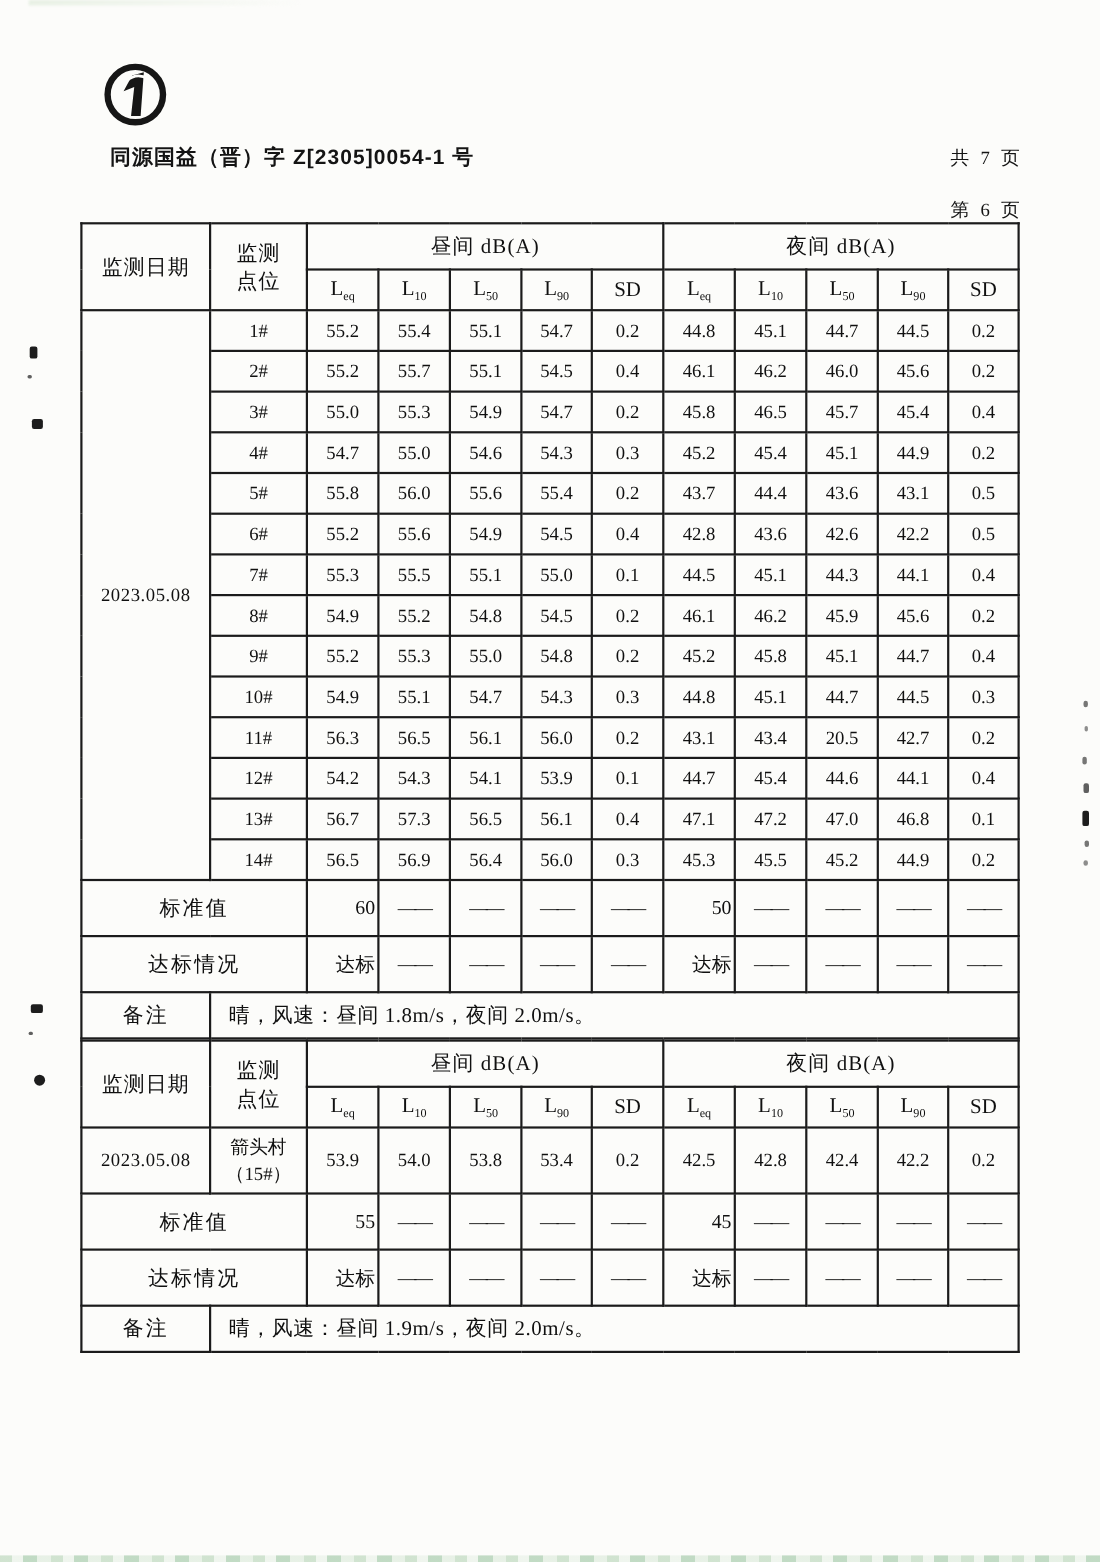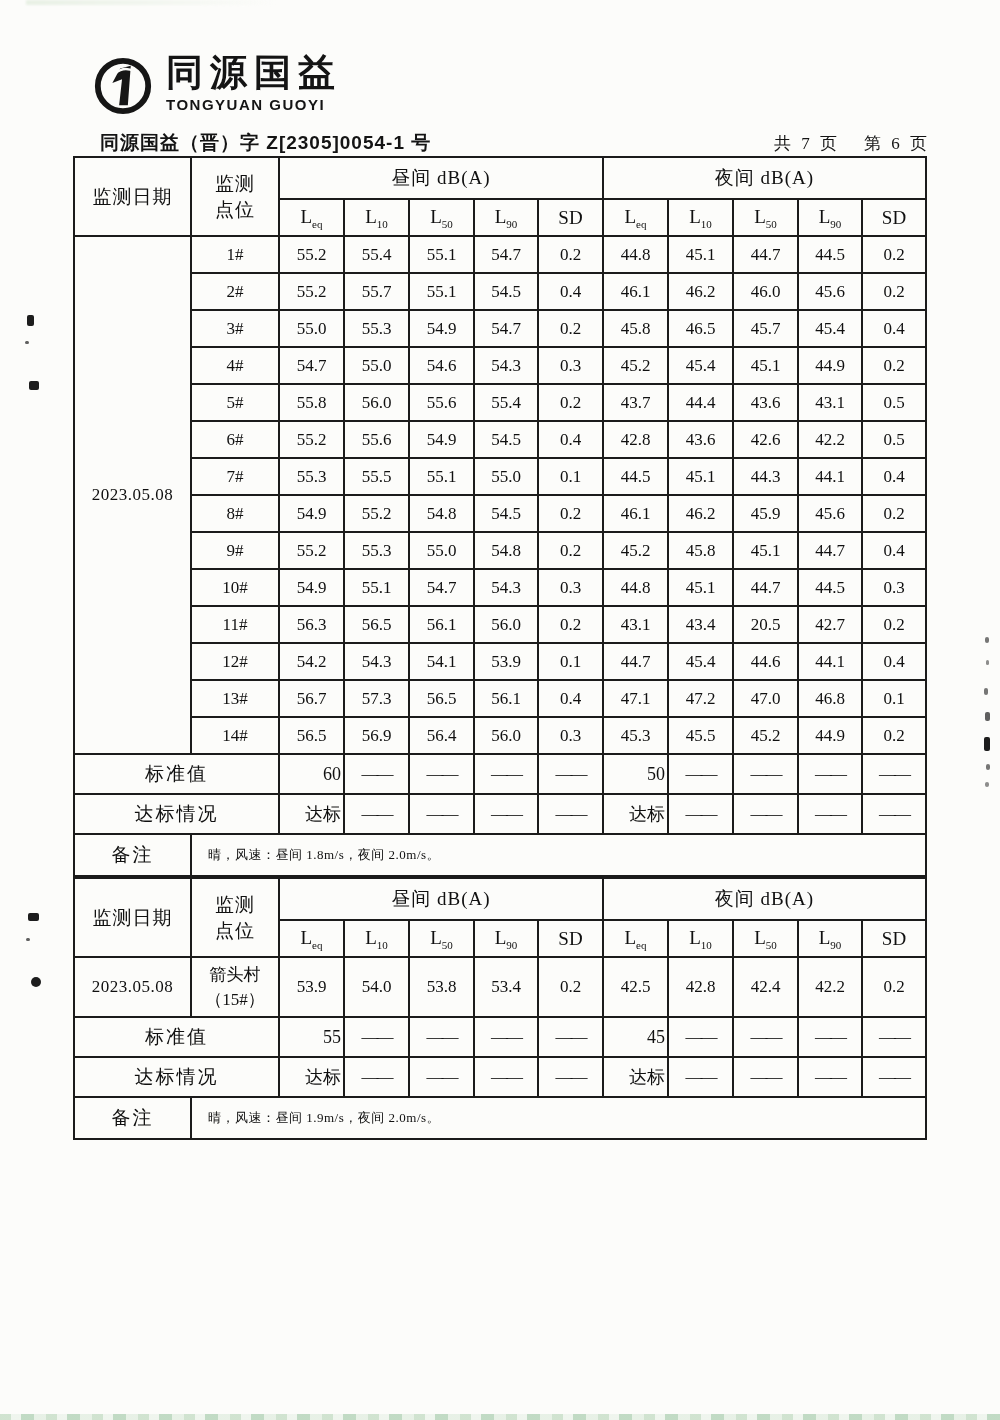--- a/index.html
+++ b/index.html
@@ -18,45 +18,45 @@
               font-size:37px; letter-spacing:7px; line-height:1; white-space:nowrap; }
   .brand-en { font-family:"Liberation Sans","DejaVu Sans",sans-serif; font-weight:bold;
               font-size:15px; letter-spacing:1.5px; margin-top:5px; }
   .slogan { display:flex; gap:56px; margin-left:58px; margin-top:14px;
             font-family:"Liberation Sans","DejaVu Sans",sans-serif;
             font-size:30px; font-weight:bold; letter-spacing:6px; white-space:nowrap; }
   .doc-row { display:flex; justify-content:space-between; align-items:baseline;
              margin:14px 70px 0 100px; }
   .doc-number { font-family:"Liberation Sans","DejaVu Sans",sans-serif;
                 font-size:19px; font-weight:bold; letter-spacing:1px; }
-  .page-info { font-size:17px; display:flex; gap:24px; letter-spacing:3px; }
+  .page-info { font-size:17px; display:flex; gap:24px; letter-spacing:3px;flex-direction:column; }
   
   .tbl-title { text-align:center; font-size:22px; letter-spacing:3px; margin:16px 0 10px; }
   .tbl-title.second { margin-top:24px; }
   table.noise-table { border-collapse:collapse; table-layout:fixed; margin:0 auto;
                       font-family:"Liberation Serif","DejaVu Serif",serif; }
   .noise-table th, .noise-table td {
     border:2px solid #1b1b1b; text-align:center; vertical-align:middle;
     font-weight:normal; color:#101010; padding:0 2px; overflow:hidden;
   }
   tr.group-h th { height:42px; font-size:19px; letter-spacing:1px; }
   tr.metric-h th { height:37px; font-size:19px; }
   .noise-table sub { font-size:11px; }
   tr.data-row td { font-size:17px; }
   .t1 tr.data-row td { height:37px; }
   .t2 tr.data-row td { height:60px; }
   td.date-cell { font-size:18px; letter-spacing:0.5px; }
   td.point-cell { font-size:17px; line-height:1.5; }
-  tr.summary-row th, tr.summary-row td { height:40px; }
+  tr.summary-row th, tr.summary-row td { height:51px; }
   tr.summary-row th { font-size:19px; letter-spacing:2px; }
   td.sumval { text-align:right; padding-left:9px; font-size:18px; }
   td.dash { font-size:17px; letter-spacing:-2px; }
   tr.remark-row th, tr.remark-row td { height:42px; }
   tr.remark-row th { font-size:19px; letter-spacing:2px; }
-  td.remark-text { text-align:left; padding-left:16px; font-size:13px; letter-spacing:0.5px; }
+  td.remark-text { text-align:left; padding-left:16px; font-size:19px; letter-spacing:0.5px; }
   
   .speck { position:absolute; background:#1d1d1d; border-radius:2px; }
   .top-smudge { position:absolute; left:26px; top:0; width:250px; height:5px;
                 background:linear-gradient(90deg,#d9e8d4,#f2f6ef 70%,transparent);
                 opacity:.55; filter:blur(1px); }
   .bottom-edge { position:absolute; left:0; right:0; bottom:0; height:6px; opacity:.85;
                  background:repeating-linear-gradient(90deg,
                    #c9dfc9 0 11px,#edf4ec 11px 21px,#b7d5bb 21px 34px,#e4efe3 34px 46px); }
 </style>
 </head>
@@ -66,24 +66,20 @@
 
   <div class="top-smudge"></div>
 
   <header>
     <div class="brand-row">
       <svg class="logo-icon" viewBox="0 0 64 64">
         <circle cx="32" cy="33" r="26" fill="none" stroke="#161616" stroke-width="6"></circle>
         <path d="M29 15 L40 12 L37 53 L28 53 L31 26 L21 30 Z" fill="#161616"></path>
         <path d="M24 20 Q33 12 44 18" fill="none" stroke="#fcfcfa" stroke-width="2.4"></path>
       </svg>
-      <div class="brand-text">
-        <div class="brand-cn">同源国益</div>
-        <div class="brand-en">TONGYUAN GUOYI</div>
-      </div>
     </div>
     <div class="doc-row">
       <span class="doc-number">同源国益（晋）字 Z[2305]0054-1 号</span>
       <span class="page-info">
         <span>共 7 页</span>
         <span>第 6 页</span>
       </span>
     </div>
   </header>
 

